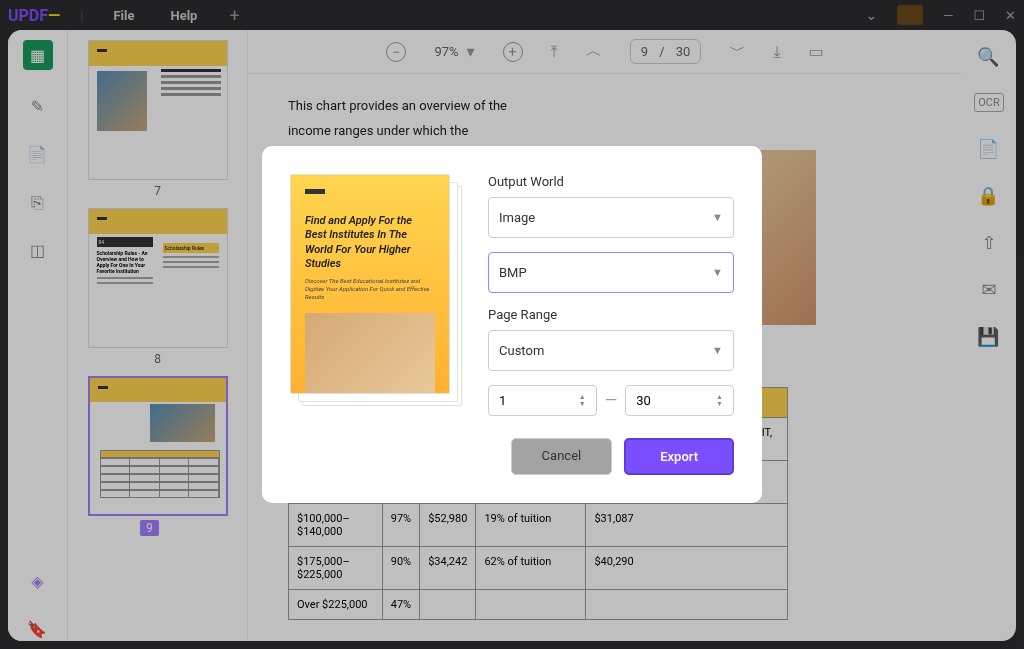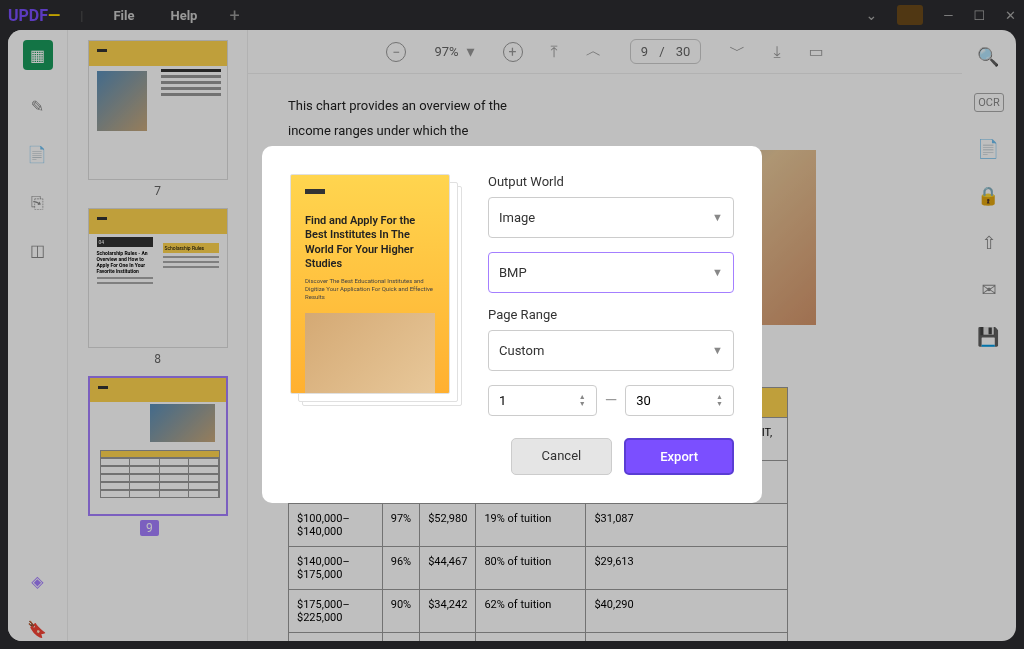--- a/index.html
+++ b/index.html
@@ -54,41 +54,41 @@
 .doc-table th{background:#ffd54f;padding:8px;text-align:left;font-weight:600;border:1px solid #999;font-size:11px;}
 .doc-table td{border:1px solid #999;padding:8px;vertical-align:top;}
 
 
 .right-rail{width:54px;display:flex;flex-direction:column;align-items:center;padding-top:16px;gap:26px;color:#888;}
 .right-rail .ic{cursor:pointer;font-size:18px;}
 
 
 .overlay{position:absolute;inset:0;background:rgba(0,0,0,0.25);display:flex;align-items:center;justify-content:center;z-index:100;}
 .modal{width:500px;background:#fff;border-radius:10px;padding:28px;display:flex;gap:28px;}
-.modal-left{width:170px;position:relative;}
+.modal-left{width:170px;position:relative;font-style:italic;}
 .preview-stack{position:relative;width:170px;height:230px;}
 .preview-card{position:absolute;left:8px;top:8px;width:160px;height:220px;background:#fff;border:1px solid #e0e0e0;border-radius:2px;}
 .preview-main{position:absolute;left:0;top:0;width:160px;height:220px;background:linear-gradient(180deg,#ffd54f 0%,#ffb030 100%);border:1px solid #e0e0e0;border-radius:2px;padding:14px;}
 .preview-main .bar{width:20px;height:5px;background:#333;}
 .preview-main h4{font-size:11px;color:#222;margin-top:20px;line-height:1.3;font-weight:600;}
 .preview-main p{font-size:6px;color:#444;margin-top:6px;line-height:1.3;}
 .preview-main .img{margin-top:12px;width:100%;height:80px;background:linear-gradient(135deg,#d4a974,#e8c89a);}
 
 .modal-right{flex:1;}
 .field-label{font-size:13px;color:#333;margin-bottom:8px;}
 .select{width:100%;border:1px solid #ccc;border-radius:4px;padding:12px 10px;font-size:13px;color:#333;margin-bottom:14px;background:#fff;display:flex;align-items:center;justify-content:space-between;cursor:pointer;}
 .select.highlight{border:1px solid #a47fff;}
 .select .chev{color:#888;font-size:11px;}
 .range-row{display:flex;align-items:center;gap:8px;margin-bottom:22px;}
 .num-input{flex:1;border:1px solid #ccc;border-radius:4px;padding:7px 10px;font-size:13px;display:flex;align-items:center;justify-content:space-between;}
 .num-spin{display:flex;flex-direction:column;font-size:7px;color:#888;line-height:1;}
 .range-dash{color:#999;}
 .modal-btns{display:flex;gap:12px;justify-content:flex-end;}
 .btn{padding:9px 30px;border-radius:5px;font-size:13px;cursor:pointer;}
-.btn-cancel{background:#e5e5e5;border:1px solid #ccc;color:#333;}
+.btn-cancel{background:#a3a3a3;border:1px solid #ccc;color:#333;}
 .btn-export{background:#7b4fff;border:2px solid #5a3dd4;color:#fff;font-weight:500;padding:9px 34px;}
 
 
 .t7 .photo{position:absolute;left:8px;top:30px;width:50px;height:60px;background:linear-gradient(135deg,#5a8fba,#c9a87a);}
 .t7 .txt{position:absolute;right:6px;top:28px;width:60px;height:3px;background:#333;box-shadow:0 6px 0 #999,0 12px 0 #999,0 18px 0 #999,0 24px 0 #999;}
 .t8 .col1{position:absolute;left:8px;top:28px;width:56px;}
 .t8 .col2{position:absolute;right:8px;top:28px;width:56px;}
 .t8 .hd{background:#333;color:#fff;font-size:5px;padding:2px;}
 .t8 .ln{height:2px;background:#aaa;margin-top:3px;}
 .t8 .box{background:#ffd54f;padding:2px;font-size:5px;margin-top:6px;}
@@ -242,27 +242,20 @@
               <td>$11,033</td>
             </tr>
         <tr>
               <td>$100,000–$140,000</td>
               <td>97%</td>
               <td>$52,980</td>
               <td>19% of tuition</td>
               <td>$31,087</td>
             </tr>
         <tr>
-              <td>$140,000–$175,000</td>
-              <td>96%</td>
-              <td>$44,467</td>
-              <td>80% of tuition</td>
-              <td>$29,613</td>
-            </tr>
-        <tr>
               <td>$175,000–$225,000</td>
               <td>90%</td>
               <td>$34,242</td>
               <td>62% of tuition</td>
               <td>$40,290</td>
             </tr>
         <tr>
               <td>Over $225,000</td>
               <td>47%</td>
               <td></td>

